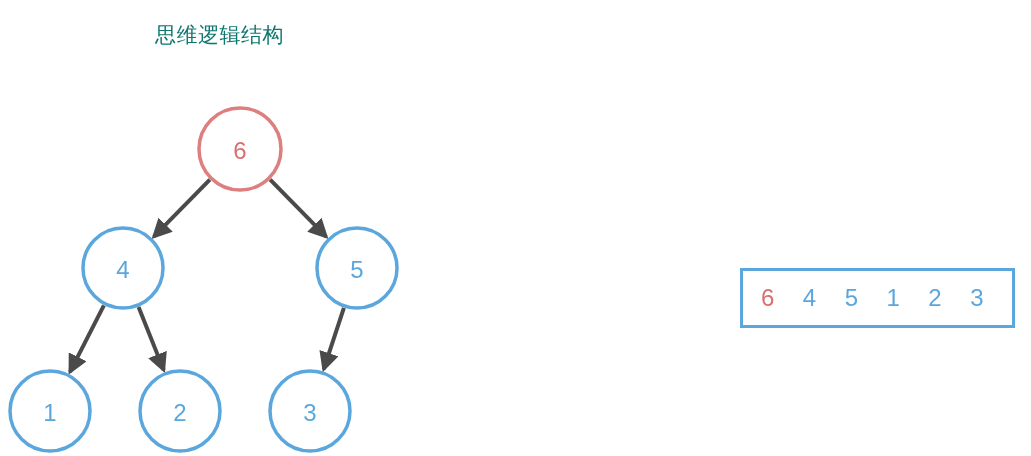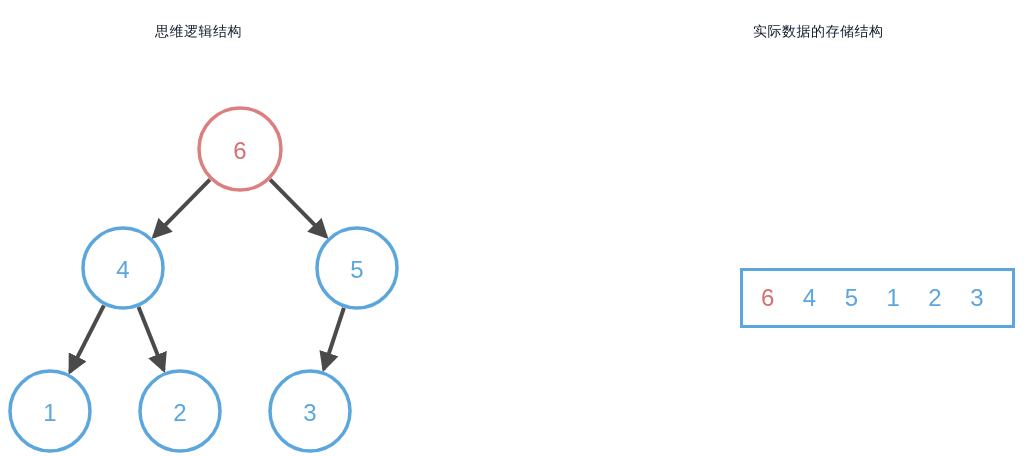--- a/index.html
+++ b/index.html
@@ -12,22 +12,22 @@
   }
   #page {
     position: relative;
     width: 1031px;
     height: 456px;
     background: #ffffff;
     overflow: hidden;
   }
   .panel-title {
     position: absolute;
-    font-size: 14px;
-    color: #0f172a;
+    font-size: 21px;
+    color: #0f766e;
     letter-spacing: 0.5px;
     white-space: nowrap;
     line-height: 1;
   }
   #title-left  { left: 155px; top: 24px; }
   #title-right { left: 753px; top: 24px; }
 
   #tree-svg {
     position: absolute;
     left: 0;
@@ -77,21 +77,20 @@
   .array-cell.blue { color: #5ba7dd; }
   .array-cell.red  { color: #d9706f; }
 </style>
 </head>
 <body>
 
 <div id="page">
 
   <div class="panel-title" id="title-left">思维逻辑结构</div>
 
-  <div class="panel-title" id="title-right">实际数据的存储结构</div>
 
   <svg id="tree-svg" viewBox="0 0 460 456">
     <defs>
       <marker id="arrowhead" markerWidth="5" markerHeight="5" refX="4.2" refY="2.5" orient="auto">
         <path d="M0,0 L5,2.5 L0,5 z" fill="#4a4a4a"></path>
       </marker>
     </defs>
     <g id="edge-layer">
         <line x1="209.8531654439103" y1="179.662165061322" x2="153.84792373181273" y2="236.6247613326007" class="tree-edge" marker-end="url(#arrowhead)"></line>
         <line x1="270.1468345560897" y1="179.662165061322" x2="326.1520762681873" y2="236.6247613326007" class="tree-edge" marker-end="url(#arrowhead)"></line>

